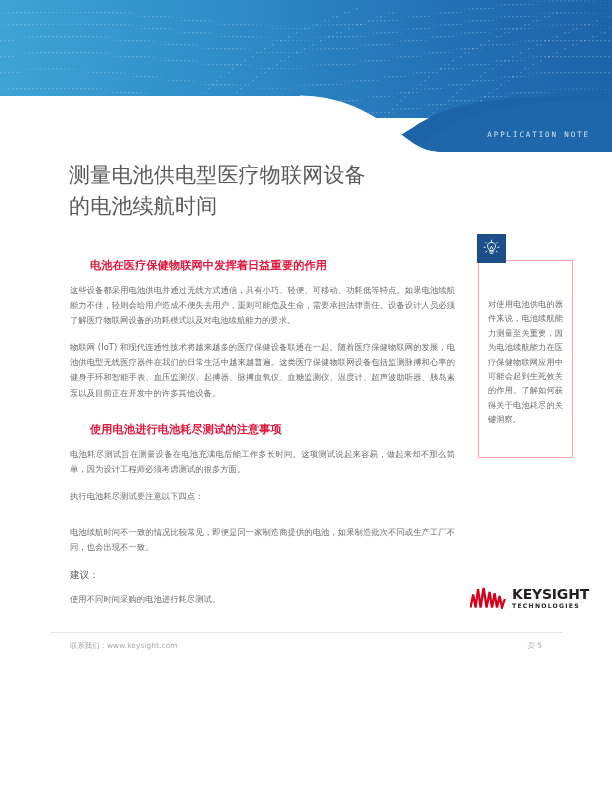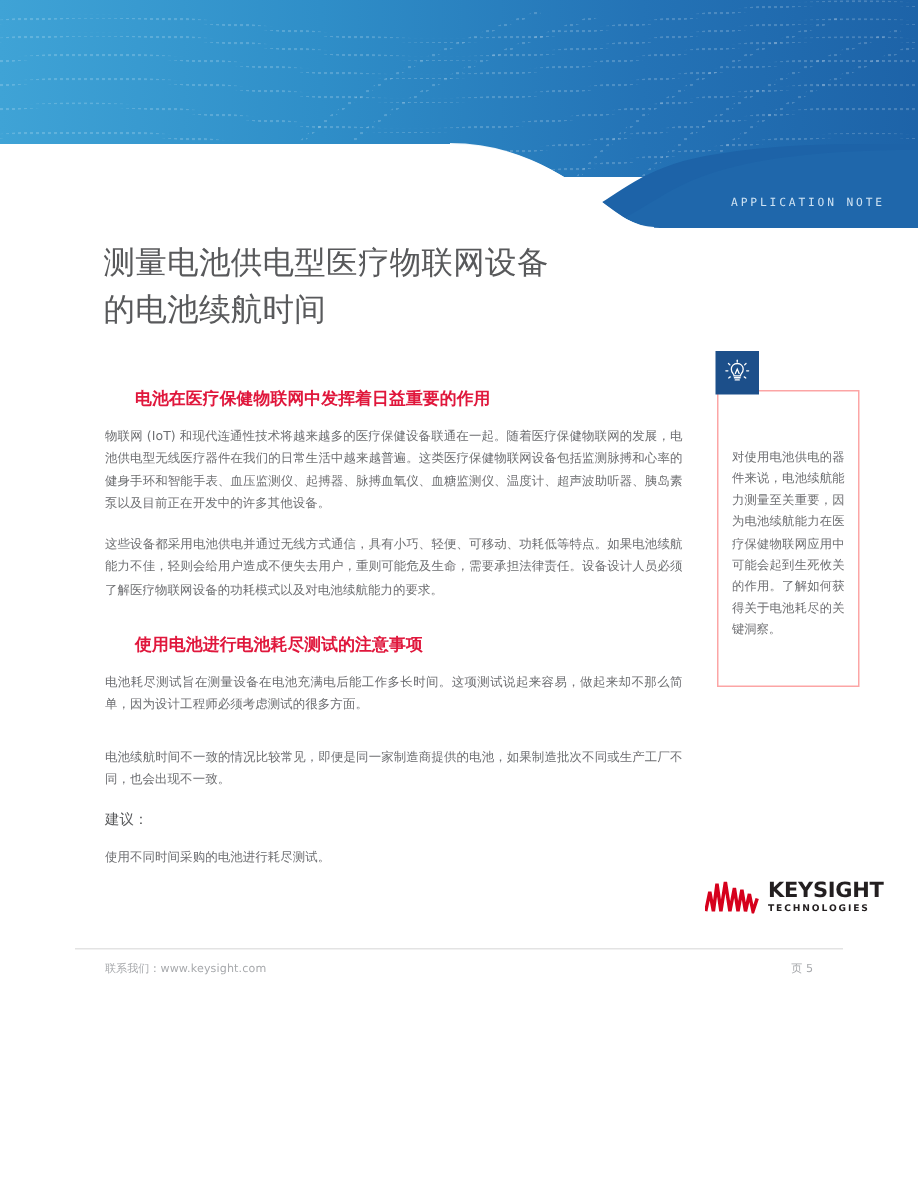--- a/index.html
+++ b/index.html
@@ -236,30 +236,31 @@
 
   <h1 class="title">
     <span>测量电池供电型医疗物联网设备</span><br>
     <span>的电池续航时间</span>
   </h1>
 
   <div class="content">
 
     <div class="h-red">电池在医疗保健物联网中发挥着日益重要的作用</div>
 
+    <p class="body">这些设备都采用电池供电并通过无线方式通信，具有小巧、轻便、可移动、功耗低等特点。如果电池续航能力不佳，轻则会给用户造成不便失去用户，重则可能危及生命，需要承担法律责任。设备设计人员必须了解医疗物联网设备的功耗模式以及对电池续航能力的要求。</p>
+
     <p class="body">物联网 (IoT) 和现代连通性技术将越来越多的医疗保健设备联通在一起。随着医疗保健物联网的发展，电池供电型无线医疗器件在我们的日常生活中越来越普遍。这类医疗保健物联网设备包括监测脉搏和心率的健身手环和智能手表、血压监测仪、起搏器、脉搏血氧仪、血糖监测仪、温度计、超声波助听器、胰岛素泵以及目前正在开发中的许多其他设备。</p>
 
-    <p class="body">这些设备都采用电池供电并通过无线方式通信，具有小巧、轻便、可移动、功耗低等特点。如果电池续航能力不佳，轻则会给用户造成不便失去用户，重则可能危及生命，需要承担法律责任。设备设计人员必须了解医疗物联网设备的功耗模式以及对电池续航能力的要求。</p>
-
     <div class="gap-a"></div>
 
     <div class="h-red">使用电池进行电池耗尽测试的注意事项</div>
 
     <p class="body">电池耗尽测试旨在测量设备在电池充满电后能工作多长时间。这项测试说起来容易，做起来却不那么简单，因为设计工程师必须考虑测试的很多方面。</p>
 
+    <p class="body tight">执行电池耗尽测试要注意以下四点：</p>
 
     <div class="gap-b"></div>
 
 
     <p class="body">电池续航时间不一致的情况比较常见，即便是同一家制造商提供的电池，如果制造批次不同或生产工厂不同，也会出现不一致。</p>
 
     <div class="h-gray">建议：</div>
 
     <p class="body">使用不同时间采购的电池进行耗尽测试。</p>
   </div>

